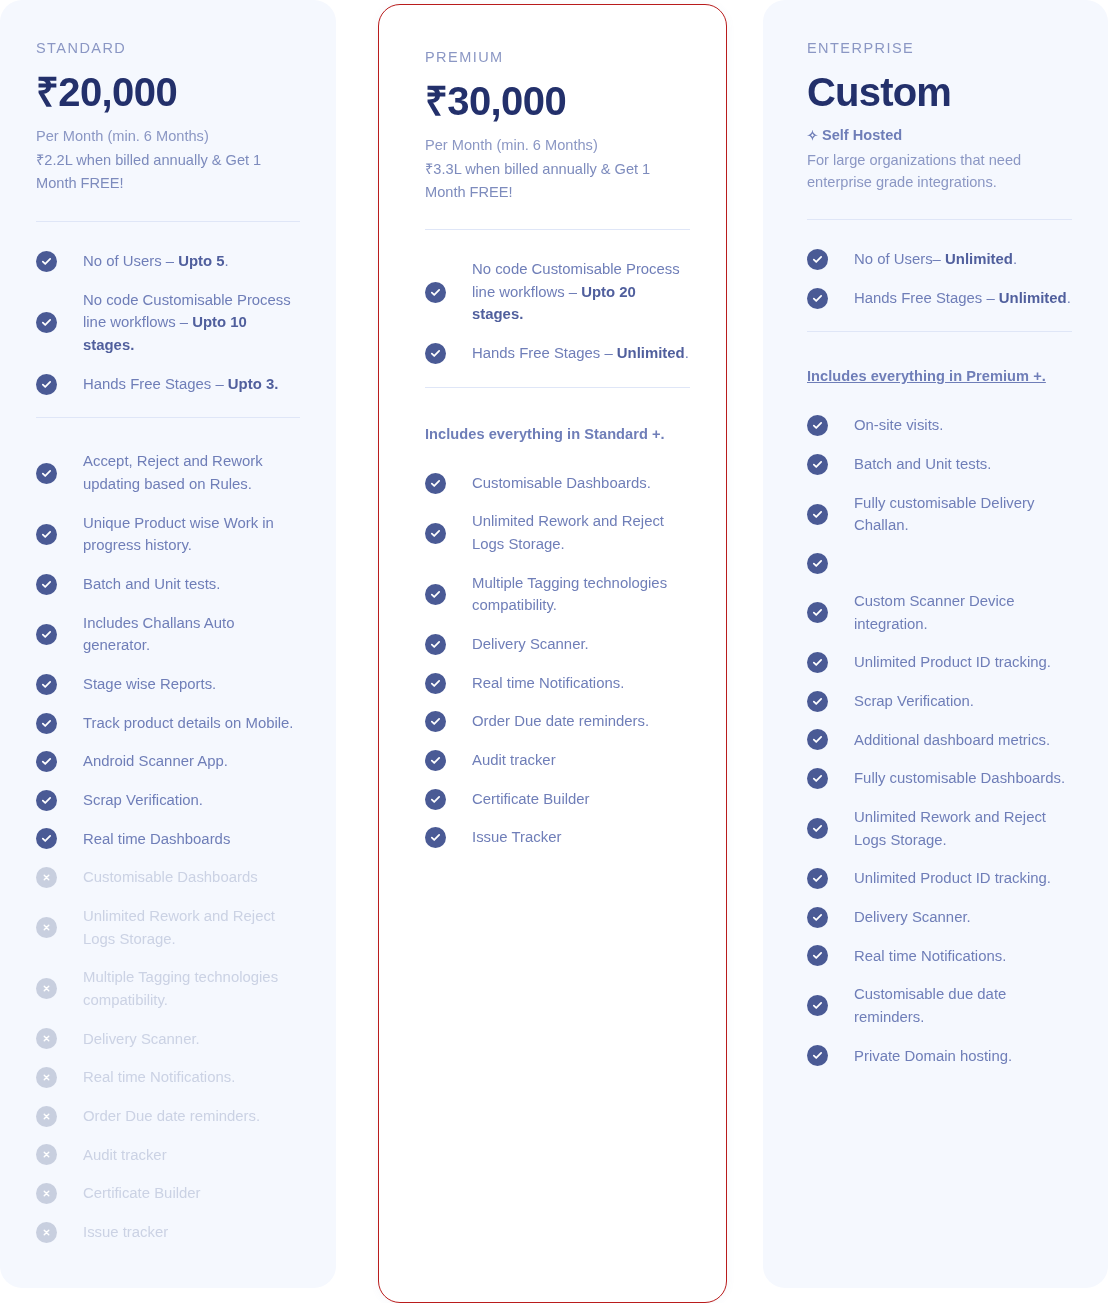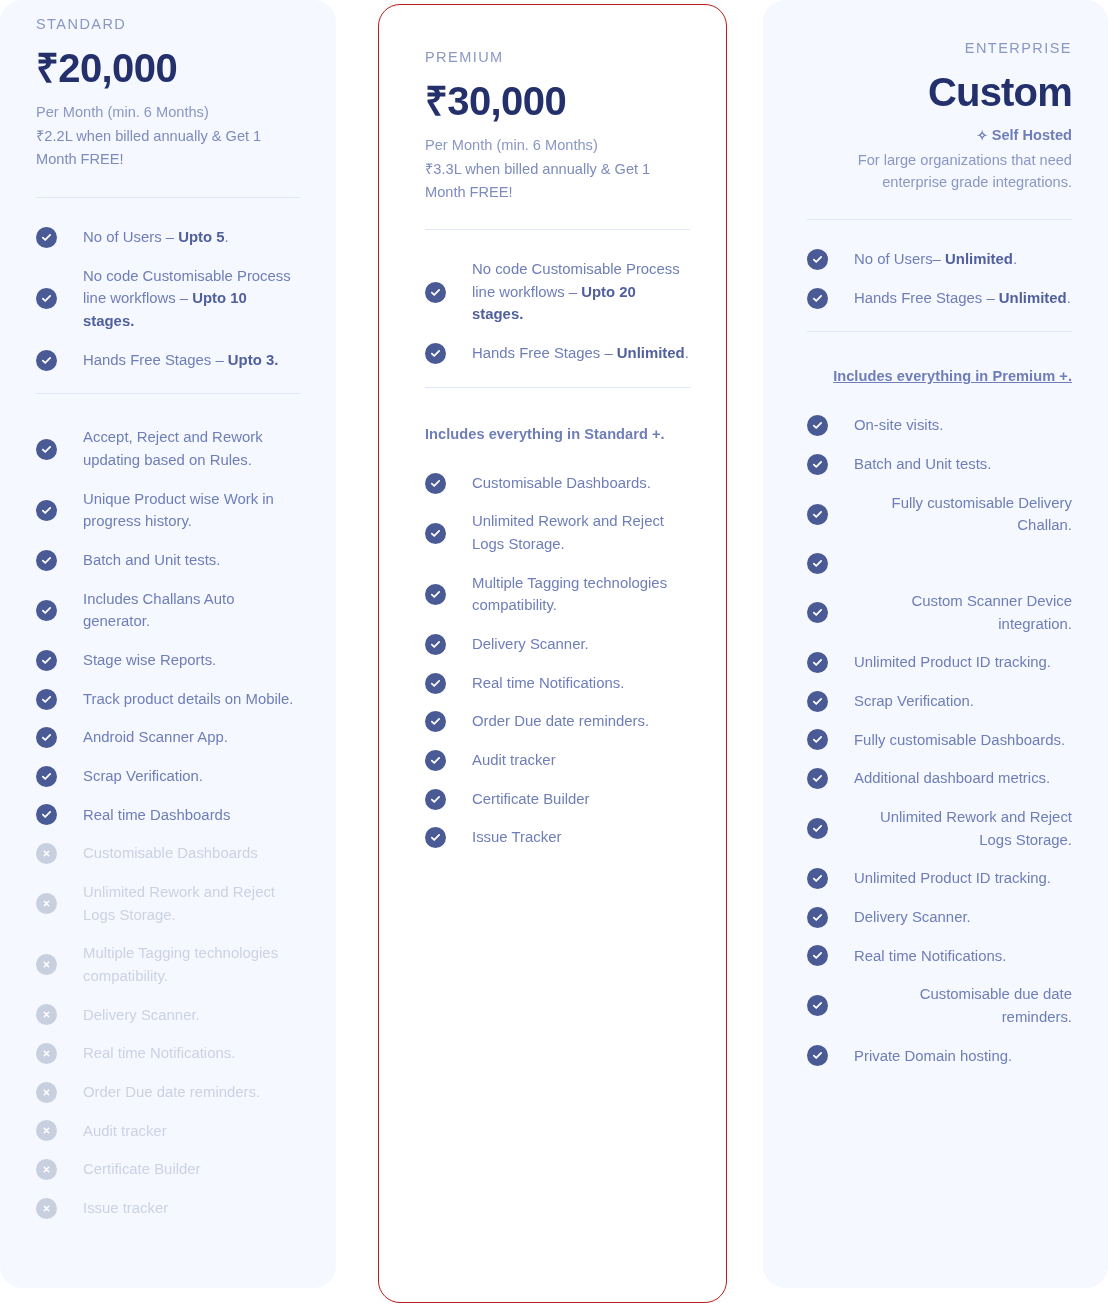--- a/index.html
+++ b/index.html
@@ -31,24 +31,23 @@
     left: 378px; top: 4px;
     width: 349px; height: 1299px;
     background: #ffffff;
     border: 1px solid #b91c1c;
     box-shadow: 0 1px 10px rgba(90,110,170,0.055);
   }
   .card--enterprise {
     left: 763px; top: 0px;
     width: 345px; height: 1288px;
     background: #f5f8fe;
-    text-align: right;
-  }
-
-  .card-inner { padding: 16px 36px 0 36px; }
+  }
+
+  .card-inner { padding: 40px 36px 0 36px; }
   .card--premium .card-inner { padding: 44px 36px 0 46px; }
   .card--enterprise .card-inner { padding: 40px 36px 0 44px; }
 
   
   .plan-name {
     font-size: 14.5px;
     letter-spacing: 1.45px;
     color: #8b97c4;
     font-weight: 400;
     text-transform: uppercase;
@@ -507,29 +506,29 @@
               </svg>
             </span>
             <span class="feat-text">Scrap Verification.</span>
           </li>
           <li class="feat">
             <span class="feat-icon feat-icon--on">
               <svg width="11" height="11" viewBox="0 0 12 12">
                 <path d="M2 6.2 L4.6 8.7 L10 3.2" fill="none" stroke="#fff" stroke-width="1.9" stroke-linecap="round" stroke-linejoin="round"></path>
               </svg>
             </span>
+            <span class="feat-text">Additional dashboard metrics.</span>
+          </li>
+          <li class="feat">
+            <span class="feat-icon feat-icon--on">
+              <svg width="11" height="11" viewBox="0 0 12 12">
+                <path d="M2 6.2 L4.6 8.7 L10 3.2" fill="none" stroke="#fff" stroke-width="1.9" stroke-linecap="round" stroke-linejoin="round"></path>
+              </svg>
+            </span>
             <span class="feat-text">Fully customisable Dashboards.</span>
-          </li>
-          <li class="feat">
-            <span class="feat-icon feat-icon--on">
-              <svg width="11" height="11" viewBox="0 0 12 12">
-                <path d="M2 6.2 L4.6 8.7 L10 3.2" fill="none" stroke="#fff" stroke-width="1.9" stroke-linecap="round" stroke-linejoin="round"></path>
-              </svg>
-            </span>
-            <span class="feat-text">Additional dashboard metrics.</span>
           </li>
           <li class="feat">
             <span class="feat-icon feat-icon--on">
               <svg width="11" height="11" viewBox="0 0 12 12">
                 <path d="M2 6.2 L4.6 8.7 L10 3.2" fill="none" stroke="#fff" stroke-width="1.9" stroke-linecap="round" stroke-linejoin="round"></path>
               </svg>
             </span>
             <span class="feat-text">Unlimited Rework and Reject Logs Storage.</span>
           </li>
           <li class="feat">

